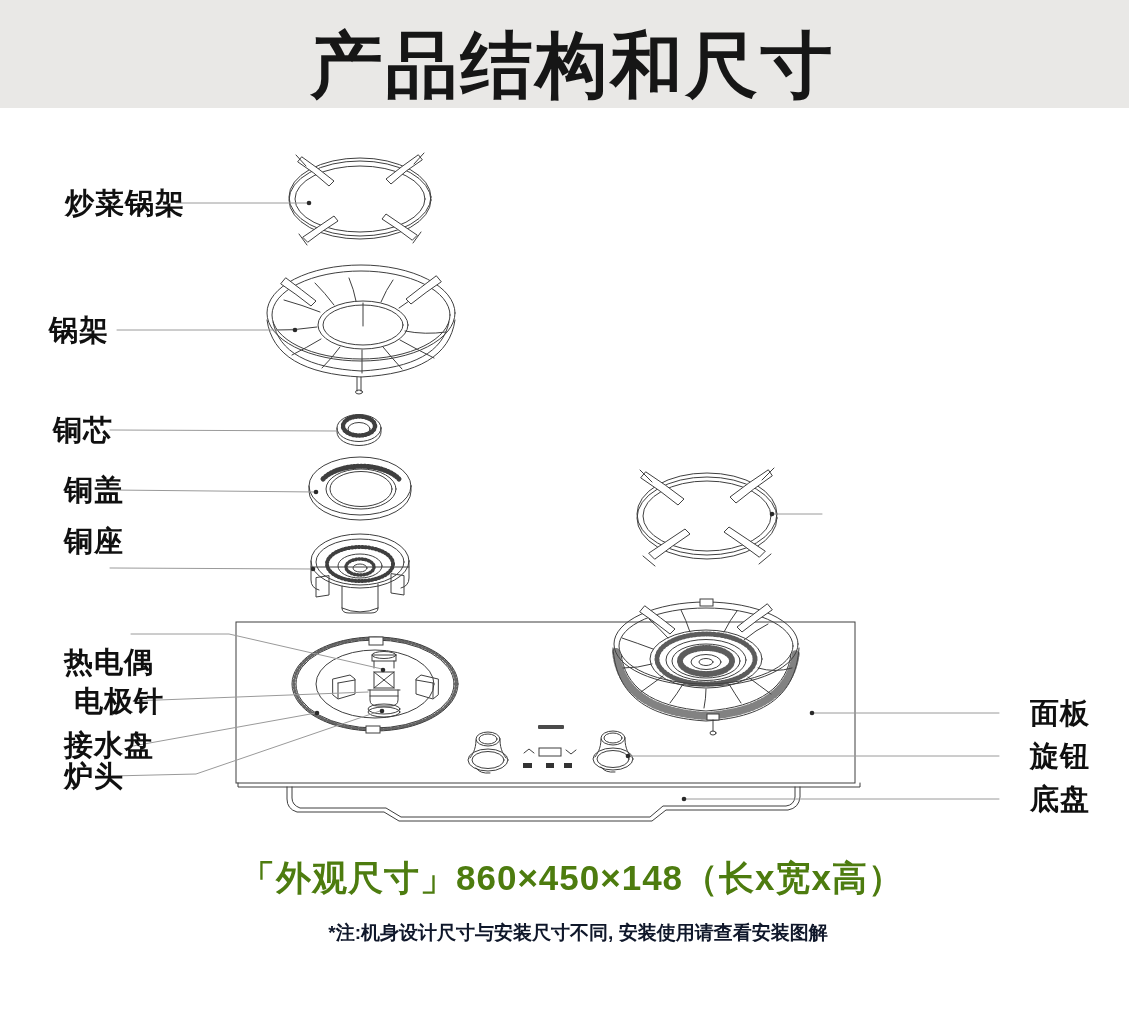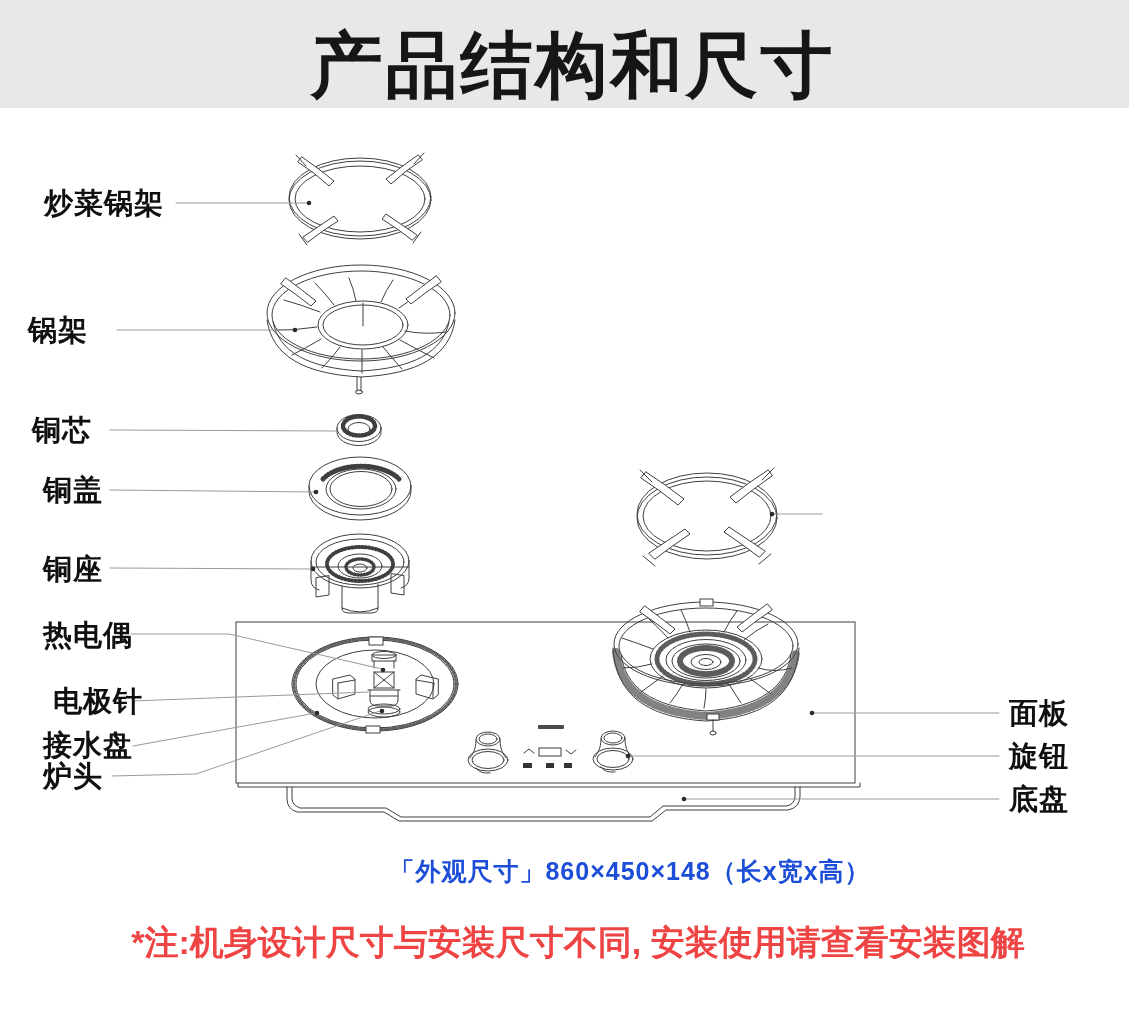--- a/index.html
+++ b/index.html
@@ -3,26 +3,26 @@
 <meta charset="utf-8">
 <style>
   html,body{margin:0;padding:0;background:#ffffff;}
   #page{position:relative;width:1129px;height:1018px;background:#ffffff;overflow:hidden;
         font-family:"Liberation Sans","DejaVu Sans",sans-serif;}
   #banner{position:absolute;left:0;top:0;width:1129px;height:108px;background:#e9e8e6;}
   #title{position:absolute;left:573px;top:18px;transform:translateX(-50%);
          font-size:72px;font-weight:900;letter-spacing:3px;color:#161616;white-space:nowrap;}
   svg.art{position:absolute;left:0;top:0;}
   .lbl{position:absolute;font-weight:700;font-size:29px;color:#101010;
-       white-space:nowrap;letter-spacing:1px;line-height:33px;}
+       white-space:nowrap;letter-spacing:1px;line-height:33px;margin-left:21px;}
   .lbl-big{font-size:30px;letter-spacing:0;}
-  #dims-line{position:absolute;left:630px;top:855px;transform:translateX(-50%);
-       font-size:25px;font-weight:700;color:#1d4ed8;letter-spacing:1px;white-space:nowrap;}
+  #dims-line{position:absolute;left:572px;top:855px;transform:translateX(-50%);
+       font-size:35px;font-weight:700;color:#4d7c0f;letter-spacing:1px;white-space:nowrap;}
   #note-line{position:absolute;left:578px;top:920px;transform:translateX(-50%);
-       font-size:34px;font-weight:700;color:#ef4444;white-space:nowrap;}
+       font-size:19px;font-weight:700;color:#0f172a;white-space:nowrap;}
 </style>
 </head>
 <body>
 
 <div id="page">
 
   <div id="banner"></div>
   <div id="title">产品结构和尺寸</div>
 
   <svg class="art" width="1129" height="1018" viewBox="0 0 1129 1018" fill="none" stroke="#3f3f3f" stroke-width="1" stroke-linecap="round">
@@ -237,22 +237,22 @@
         <circle cx="628" cy="756" r="2.3"></circle>
         <circle cx="684" cy="799" r="2.3"></circle>
       </g>
     </g>
   </svg>
 
   <div class="lbl" style="left:44px;top:187px">炒菜锅架</div>
   <div class="lbl" style="left:28px;top:314px">锅架</div>
   <div class="lbl" style="left:32px;top:414px">铜芯</div>
   <div class="lbl" style="left:43px;top:474px">铜盖</div>
-  <div class="lbl" style="left:43px;top:553px">铜座</div>
-  <div class="lbl" style="left:43px;top:619px">热电偶</div>
+  <div class="lbl" style="left:43px;top:525px">铜座</div>
+  <div class="lbl" style="left:43px;top:646px">热电偶</div>
   <div class="lbl" style="left:53px;top:685px">电极针</div>
   <div class="lbl" style="left:43px;top:729px">接水盘</div>
   <div class="lbl" style="left:43px;top:760px">炉头</div>
   <div class="lbl" style="left:1009px;top:697px">面板</div>
   <div class="lbl" style="left:1009px;top:740px">旋钮</div>
   <div class="lbl" style="left:1009px;top:783px">底盘</div>
 
   <div id="dims-line">「外观尺寸」860×450×148（长x宽x高）</div>
   <div id="note-line">*注:机身设计尺寸与安装尺寸不同, 安装使用请查看安装图解</div>
 

